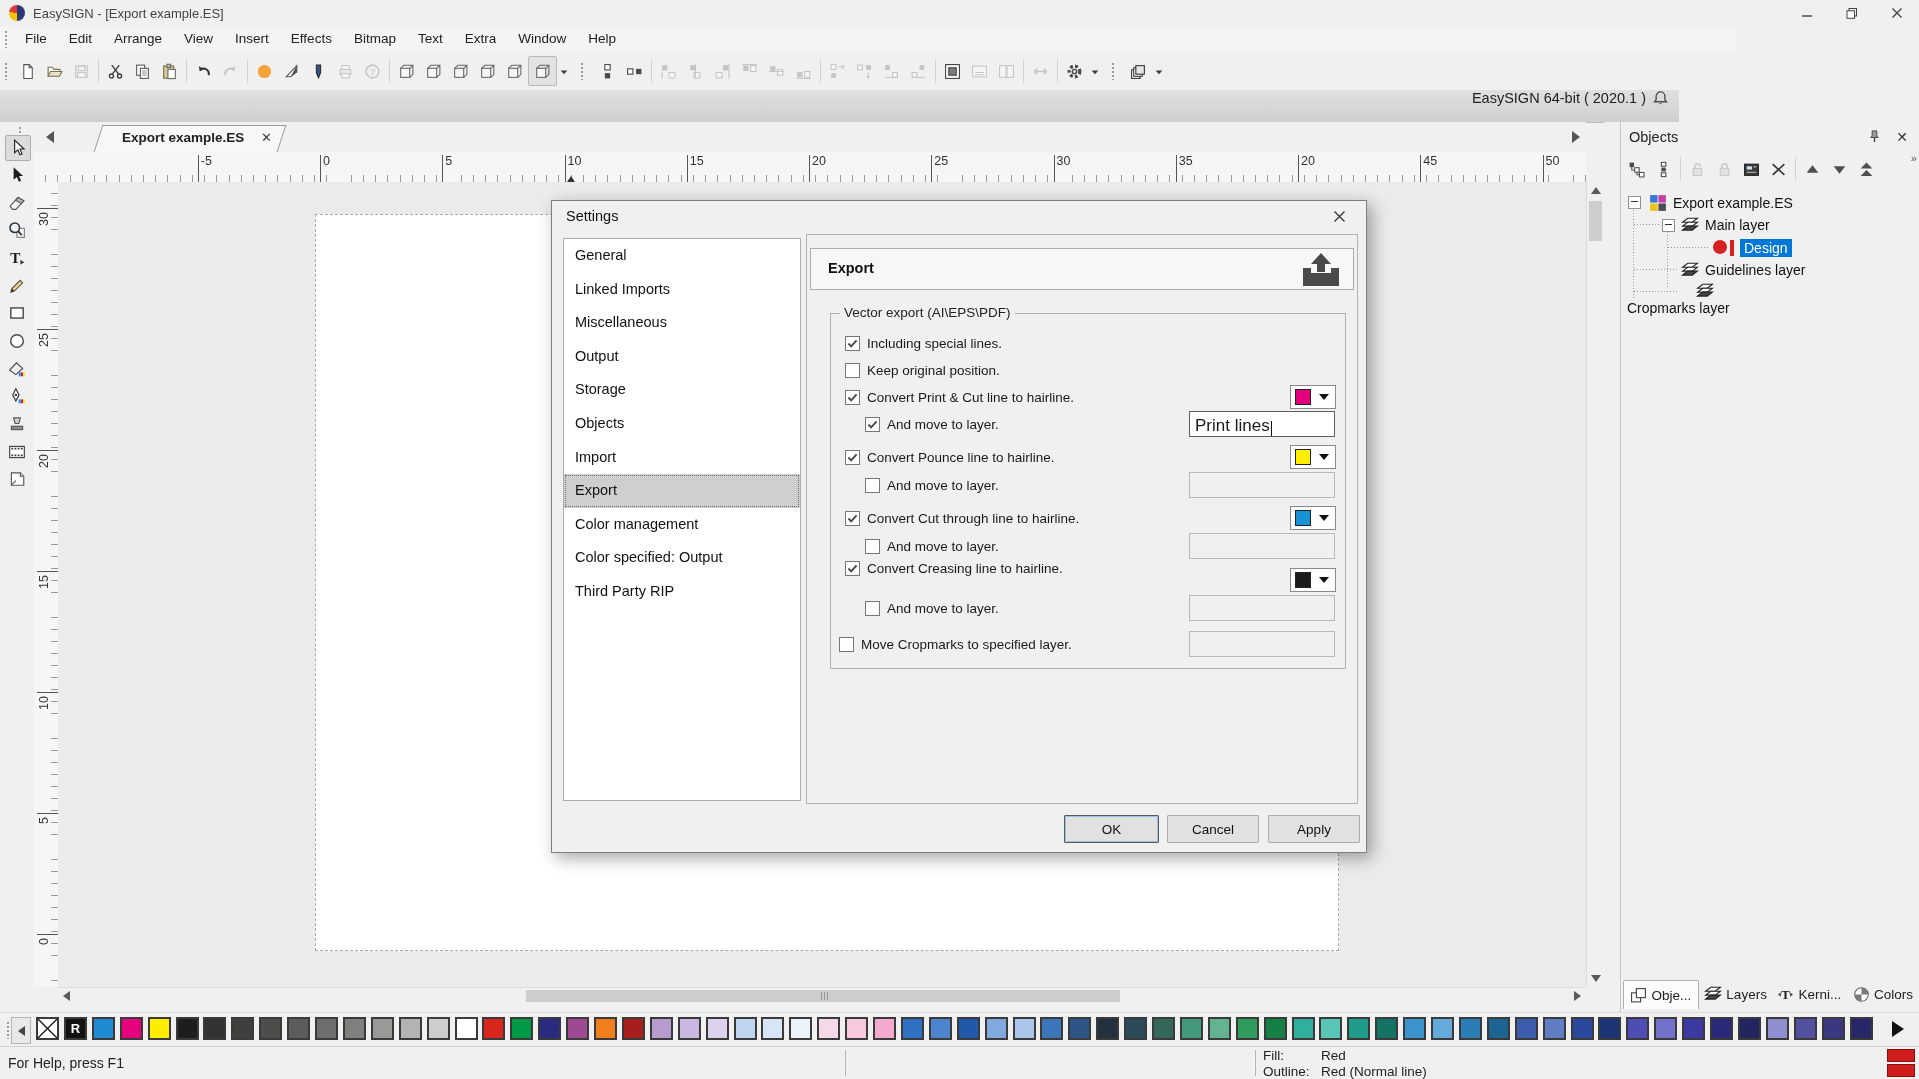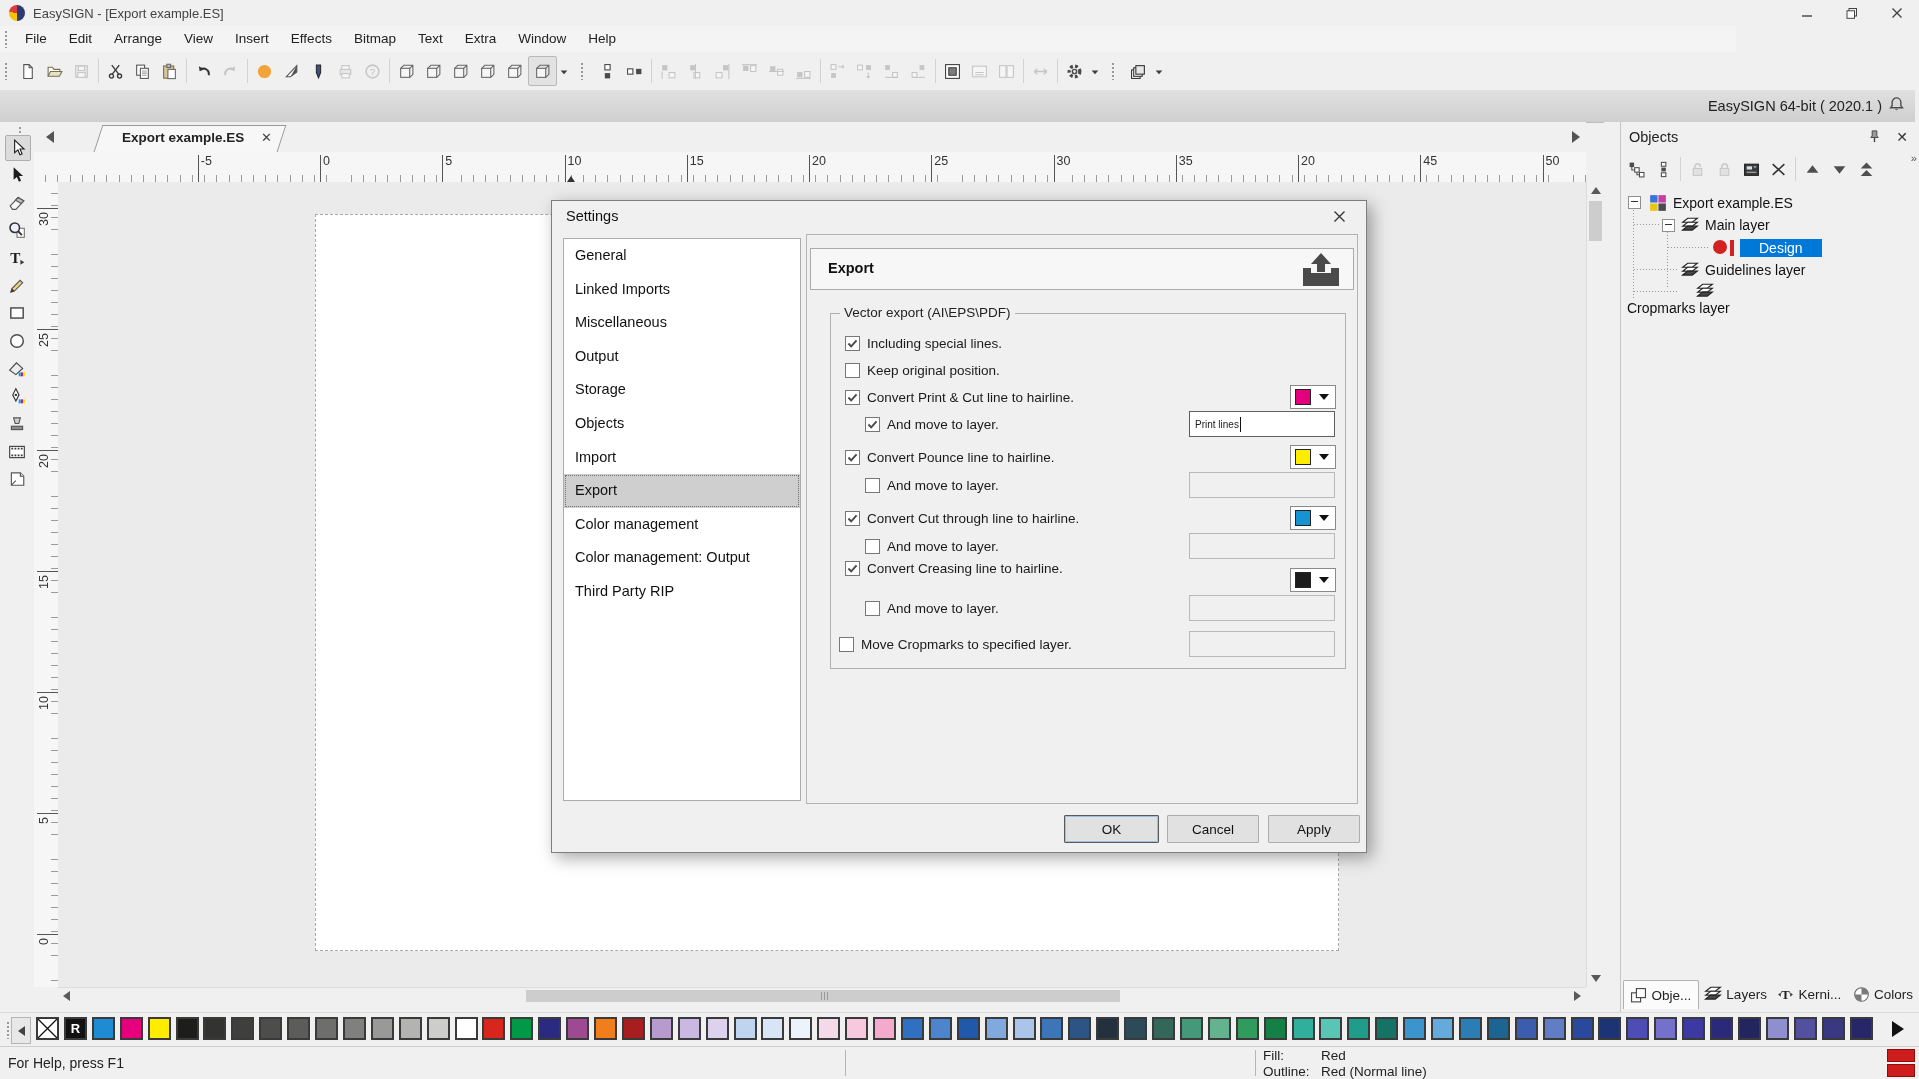--- a/index.html
+++ b/index.html
@@ -20,23 +20,23 @@
         background-image:radial-gradient(circle,#9a9a9a 1px,transparent 1.2px);background-size:4px 4px}
   .menu-item{padding:0 11px;font-size:13.5px;color:#222;line-height:26px}
   
   #topbar{position:absolute;left:0;top:52px;width:1919px;height:38px;background:#f0f0f0;display:flex;align-items:center}
   .tb-cell{width:27px;height:28px;display:flex;align-items:center;justify-content:center}
   .tb-cell.dis{opacity:.42;filter:grayscale(1)}
   .tb-cell.sel{background:#e2e2e2;border:1px solid #b9b9b9;border-radius:2px}
   .tb-sep{width:1px;height:24px;background:#d3d3d3;margin:0 3px}
   .tb-dd{width:13px;height:28px;display:flex;align-items:center;justify-content:center}
   
-  #infobar{position:absolute;left:0;top:90px;width:1915px;height:32px;
+  #infobar{position:absolute;left:0;top:90px;width:1679px;height:32px;
            background:linear-gradient(#e0e0e0,#cfcfcf);border-bottom:1px solid #bdbdbd;
-           display:flex;align-items:center;justify-content:flex-end}
+           display:flex;align-items:flex-start;justify-content:flex-end}
   #version{font-size:14.5px;color:#222;margin-right:6px}
   #bell{margin-right:10px}
   
   #toolbox{position:absolute;left:0;top:122px;width:34px;height:890px;background:#f0f0f0}
   .tool{position:absolute;left:5px;width:24px;height:24px;display:flex;align-items:center;justify-content:center}
   .tool.sel{background:#dcdcdc;border:1px solid #aeaeae;border-radius:2px}
   #toolbox .grip{position:absolute;left:14px;top:4px;height:14px}
   
   #tabrow{position:absolute;left:34px;top:122px;width:1552px;height:30px;background:#f0f0f0}
   #doc-tab{position:absolute;left:64px;top:3px;width:184px;height:27px}
@@ -72,21 +72,21 @@
   #rp-title{position:absolute;left:8px;top:3px;font-size:14.5px;color:#222}
   #rp-pin{position:absolute;right:38px;top:3px}
   #rp-close{position:absolute;right:12px;top:3px;font-size:14px;color:#333}
   #rp-toolbar{position:absolute;left:2px;top:32px;width:295px;height:30px;display:flex;align-items:center}
   #rp-overflow{position:absolute;right:4px;top:30px;font-size:11px;color:#555;letter-spacing:-1px}
   .rp-cell{width:27px;height:26px;display:flex;align-items:center;justify-content:center}
   .rp-cell.dis{opacity:.5}
   #rp-tree{position:absolute;left:0;top:64px;width:299px;height:300px}
   .tree-row{position:absolute;height:21px;display:flex;align-items:center}
   .tree-label{font-size:14px;color:#111;margin-left:6px;white-space:nowrap}
-  .tree-label.sel{background:#0078d7;color:#fff;padding:1px 19px}
+  .tree-label.sel{background:#0078d7;color:#fff;padding:1px 4px}
   .expander{width:11px;height:11px;background:#fff;border:1px solid #8f8f8f;position:relative;flex:none}
   .expander::after{content:"";position:absolute;left:2px;right:2px;top:4px;height:1px;background:#333}
   .dotline-v{position:absolute;width:1px;background-image:linear-gradient(#999 1px,transparent 1px);background-size:1px 3px}
   .dotline-h{position:absolute;height:1px;background-image:linear-gradient(90deg,#999 1px,transparent 1px);background-size:3px 1px}
   #rp-tabs{position:absolute;left:2px;top:858px;width:297px;height:28px;display:flex}
   .rp-tab{height:28px;display:flex;align-items:center;justify-content:center;gap:4px;font-size:13.5px;color:#222;flex:1}
   .rp-tab.active{background:#fbfbfb;border:1px solid #b0b0b0;border-bottom:none;border-radius:2px 2px 0 0}
   
   #palette{position:absolute;left:0;top:1012px;width:1919px;height:34px;background:#f0f0f0;border-top:1px solid #dcdcdc}
   #palette .grip{position:absolute;left:2px;top:8px}
@@ -119,21 +119,21 @@
   #dlg-header b{position:absolute;left:17px;top:11px;font-size:14.5px;color:#111}
   #dlg-header .exp-icon{position:absolute;right:8px;top:3px}
   #dlg-group{position:absolute;left:23px;top:78px;width:514px;height:354px;border:1px solid #b0b0b0}
   #dlg-group .legend{position:absolute;left:9px;top:-9px;background:#f0f0f0;padding:0 4px;font-size:13.5px;color:#222}
   .opt-row{position:absolute;height:20px;display:flex;align-items:center}
   .cb{width:15px;height:15px;background:#fff;border:1px solid #777;box-sizing:border-box;display:flex;align-items:center;justify-content:center;flex:none}
   .opt-label{font-size:13.5px;color:#1a1a1a;margin-left:7px;white-space:nowrap}
   .swatch-dd{position:absolute;width:46px;height:24px;background:#fff;border:1px solid #8a8a8a;box-sizing:border-box;display:flex;align-items:center}
   .swatch-dd .chip{width:16px;height:16px;margin-left:4px;border:1px solid #222;box-sizing:border-box}
   .swatch-dd .arr{margin-left:8px;width:0;height:0;border-left:5px solid transparent;border-right:5px solid transparent;border-top:6px solid #111}
-  .layer-field{position:absolute;width:146px;height:26px;box-sizing:border-box;font-size:10px;display:flex;align-items:center;padding-left:5px}
+  .layer-field{position:absolute;width:146px;height:26px;box-sizing:border-box;font-size:17px;display:flex;align-items:flex-end;padding-left:5px}
   .layer-field.on{background:#fff;border:1px solid #5f5f5f}
   .layer-field.off{background:#f0f0f0;border:1px solid #b9b9b9}
   .caret{display:inline-block;width:1.5px;height:15px;background:#111;margin-left:1px}
   #dlg-buttons{position:absolute;left:0;top:614px;width:814px;height:30px}
   .dlg-btn{position:absolute;height:28px;background:#e1e1e1;border:1px solid #adadad;font-size:13.5px;color:#111;
            display:flex;align-items:center;justify-content:center;border-radius:1px}
   .dlg-btn.def{border:1px solid #5a5a5a;box-shadow:inset 0 0 0 1px #9cc0e8}
 </style>
 </head>
 <body>
@@ -907,21 +907,21 @@
   <div id="dlg-nav">
       <div class="nav-item">General</div>
       <div class="nav-item">Linked Imports</div>
       <div class="nav-item">Miscellaneous</div>
       <div class="nav-item">Output</div>
       <div class="nav-item">Storage</div>
       <div class="nav-item">Objects</div>
       <div class="nav-item">Import</div>
       <div class="nav-item sel">Export</div>
       <div class="nav-item">Color management</div>
-      <div class="nav-item">Color management: Output</div>
+      <div class="nav-item">Color specified: Output</div>
       <div class="nav-item">Third Party RIP</div>
     </div>
   <div id="dlg-content">
     <div id="dlg-header">
       <b>Export</b>
       <span class="exp-icon">
         <svg width="48" height="36" viewBox="0 0 48 36">
           <path d="M24 1l10 11h-6v8h-8v-8h-6z" fill="#4a4a4a"></path>
           <path d="M6 16h8v5h20v-5h8v18H6z" fill="#4a4a4a"></path>
         </svg>

